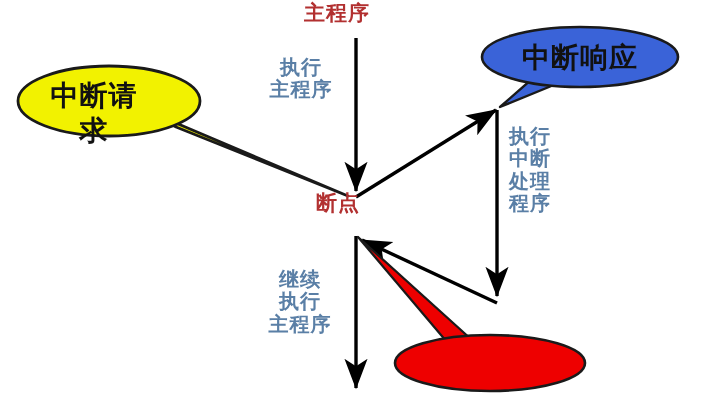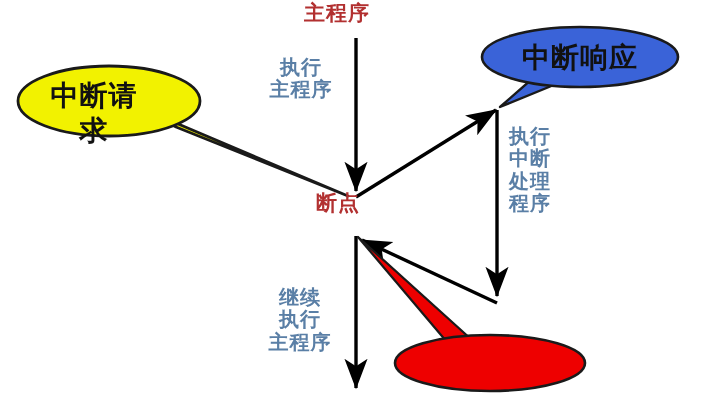--- a/index.html
+++ b/index.html
@@ -50,21 +50,21 @@
     text-align: center;
     line-height: 1.25;
     letter-spacing: 1px;
     white-space: pre-line;
     pointer-events: none;
   }
   #title-main-program { left: 282px; top: 2px; width: 110px; }
   #label-exec-main { left: 258px; top: 56px; width: 86px; }
   #label-breakpoint { left: 300px; top: 192px; width: 76px; }
   #label-exec-isr { left: 498px; top: 125px; width: 64px; }
-  #label-continue-main { left: 255px; top: 286px; width: 90px; }
+  #label-continue-main { left: 255px; top: 270px; width: 90px; font-family: Liberation Mono, monospace; }
   #text-interrupt-request { left: 14px; top: 78px; width: 160px; }
   #text-interrupt-response { left: 500px; top: 40px; width: 160px; }
   #text-interrupt-return { left: 410px; top: 340px; width: 160px; }
 </style>
 </head>
 <body>
 
 <div id="stage">
 
   <svg id="diagram-svg" viewBox="0 0 721 405">

